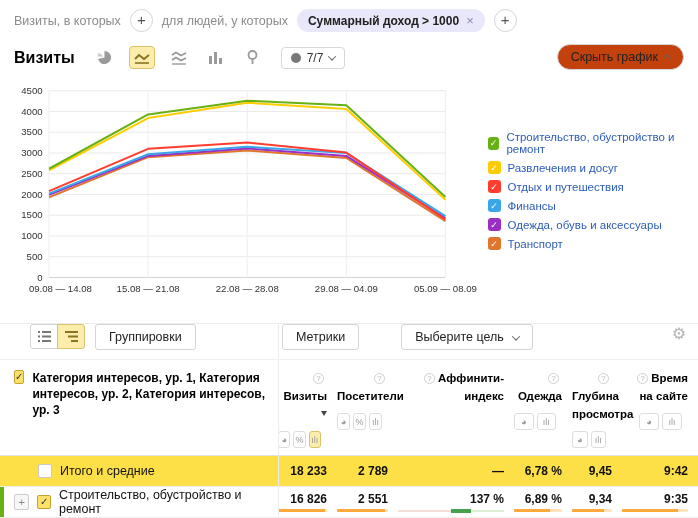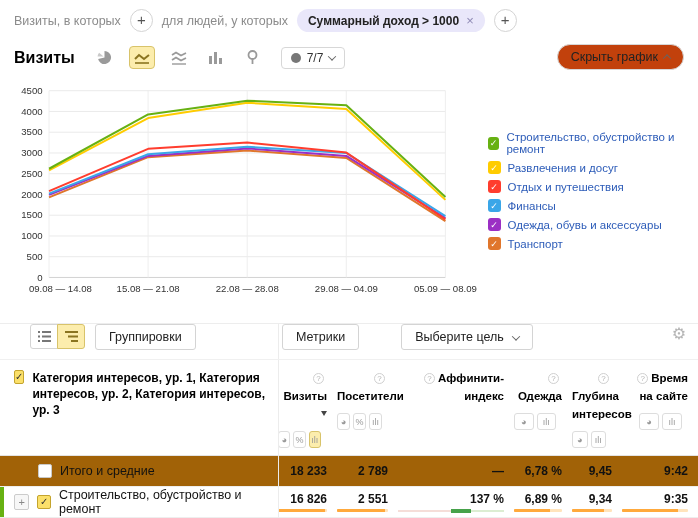--- a/index.html
+++ b/index.html
@@ -66,21 +66,21 @@
   .help { display:inline-block; width:11px; height:11px; border:1px solid #d0d0d0; border-radius:50%;
     color:#b5b5b5; font-size:8px; line-height:10px; text-align:center; vertical-align:1px; margin-right:3px; }
   .sortarrow { display:inline-block; width:0; height:0; border-left:3.5px solid transparent;
     border-right:3.5px solid transparent; border-top:5px solid #444; margin-left:4px; vertical-align:2px; }
   .mini-toggles { display:flex; justify-content:flex-end; gap:3px; margin:9px 0 7px 0; padding-right:6px; }
   .mtgl { width:20px; height:17px; border:1px solid #ddd; border-radius:3px; background:#fff;
     display:flex; align-items:center; justify-content:center; font-size:9px; color:#999; cursor:pointer; }
   .mtgl.sel { background:#fcedad; border-color:#d8c36a; }
 
   .trow { border-bottom:1px solid #eeeeee; height:31px; align-items:center; }
-  .trow.total { background:#a16207; }
+  .trow.total { background:#fde047; }
   .dim-cell { display:flex; align-items:center; gap:8px; height:100%; position:relative; padding-left:14px; }
   .stripe { position:absolute; left:0; top:0; bottom:0; width:4px; }
   .expand { width:16px; height:16px; border:1px solid #ccc; border-radius:2px; background:#f7f7f7;
     color:#888; font-size:11px; line-height:14px; text-align:center; cursor:pointer; }
   .cb { width:14px; height:14px; border:1px solid #c9c9c9; border-radius:2px; background:#fff;
     font-size:10px; line-height:12px; text-align:center; color:#333; cursor:pointer; }
   .cb.on { background:#fbe06a; border-color:#c4a42e; }
   .row-label { font-size:12.5px; color:#111; cursor:pointer; }
   .num-cell { text-align:right; padding-right:10px; }
   .num { font-size:12px; font-weight:bold; color:#111; }
@@ -270,21 +270,21 @@
       <div class="col-head"><span class="help">?</span><span class="col-label">Посетители</span><div class="mini-toggles">
           <span class="mtgl">◕</span>
           <span class="mtgl">%</span>
           <span class="mtgl">ılı</span>
         </div></div>
       <div class="col-head"><span class="help">?</span><span class="col-label">Аффинити-индекс</span><div class="mini-toggles"></div></div>
       <div class="col-head"><span class="help">?</span><span class="col-label">Одежда</span><div class="mini-toggles">
           <span class="mtgl">◕</span>
           <span class="mtgl">ılı</span>
         </div></div>
-      <div class="col-head"><span class="help">?</span><span class="col-label">Глубина интересов</span><div class="mini-toggles">
+      <div class="col-head"><span class="help">?</span><span class="col-label">Глубина просмотра</span><div class="mini-toggles">
           <span class="mtgl">◕</span>
           <span class="mtgl">ılı</span>
         </div></div>
       <div class="col-head"><span class="help">?</span><span class="col-label">Время на сайте</span><div class="mini-toggles">
           <span class="mtgl">◕</span>
           <span class="mtgl">ılı</span>
         </div></div>
     </div>
 
   <div id="tbody">

